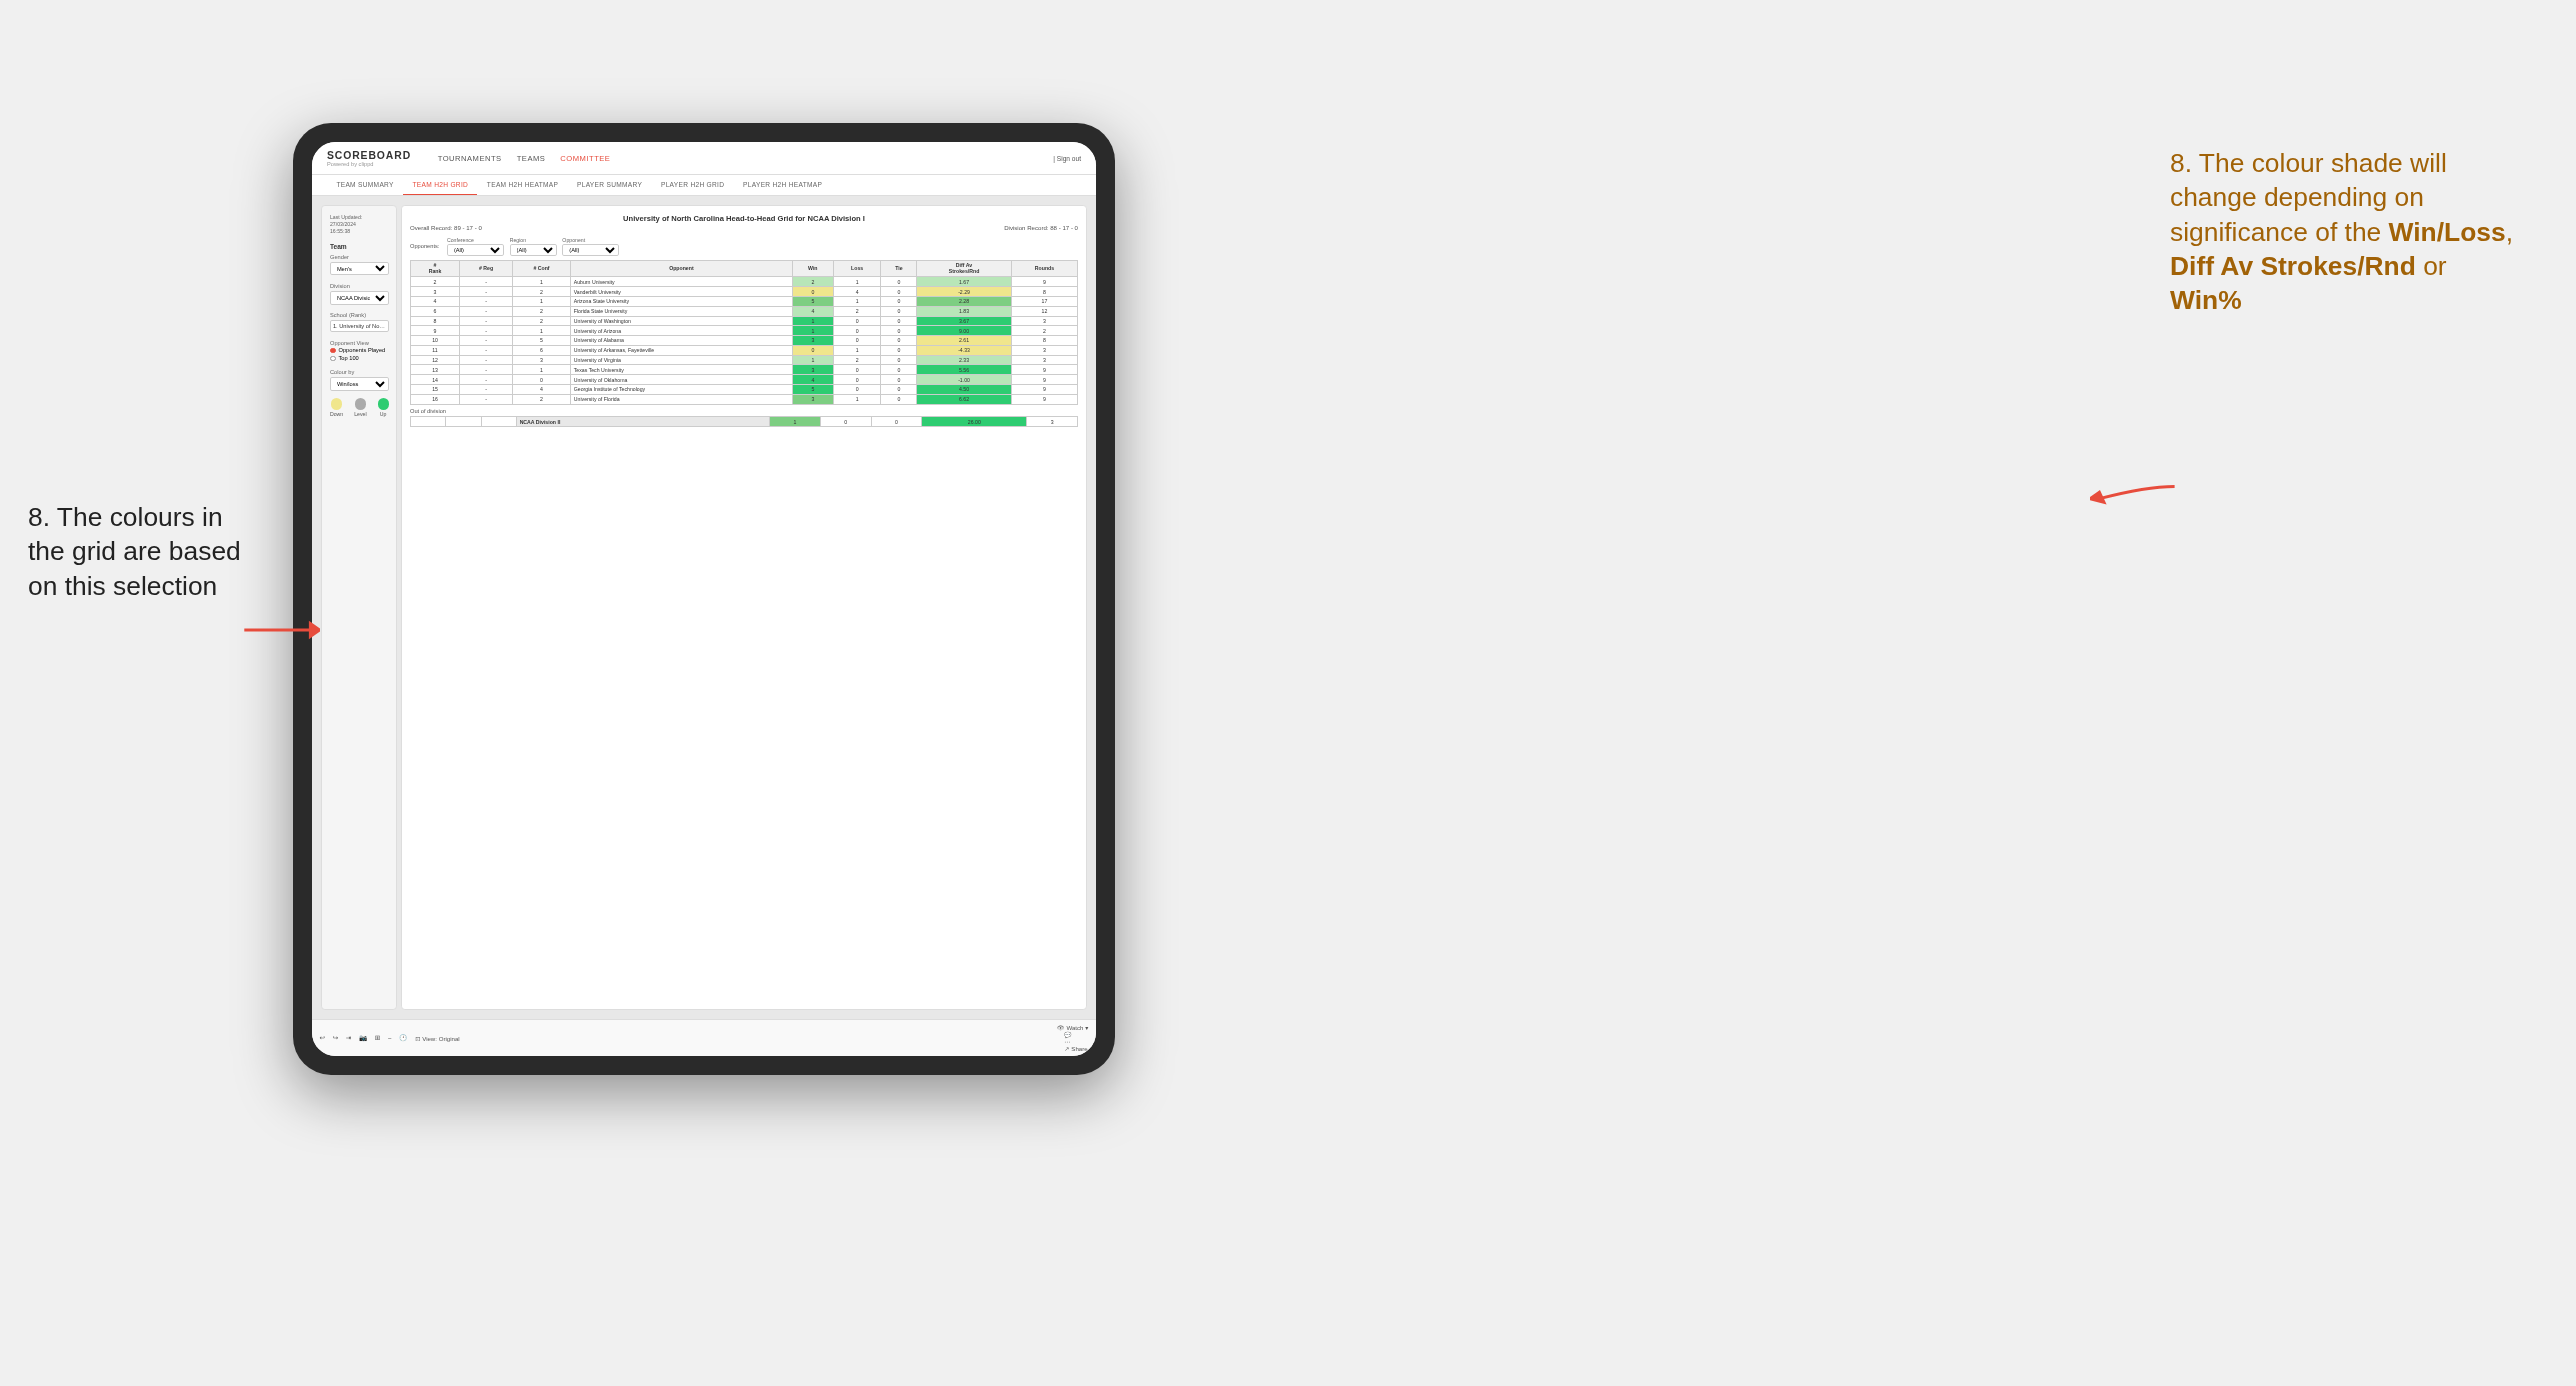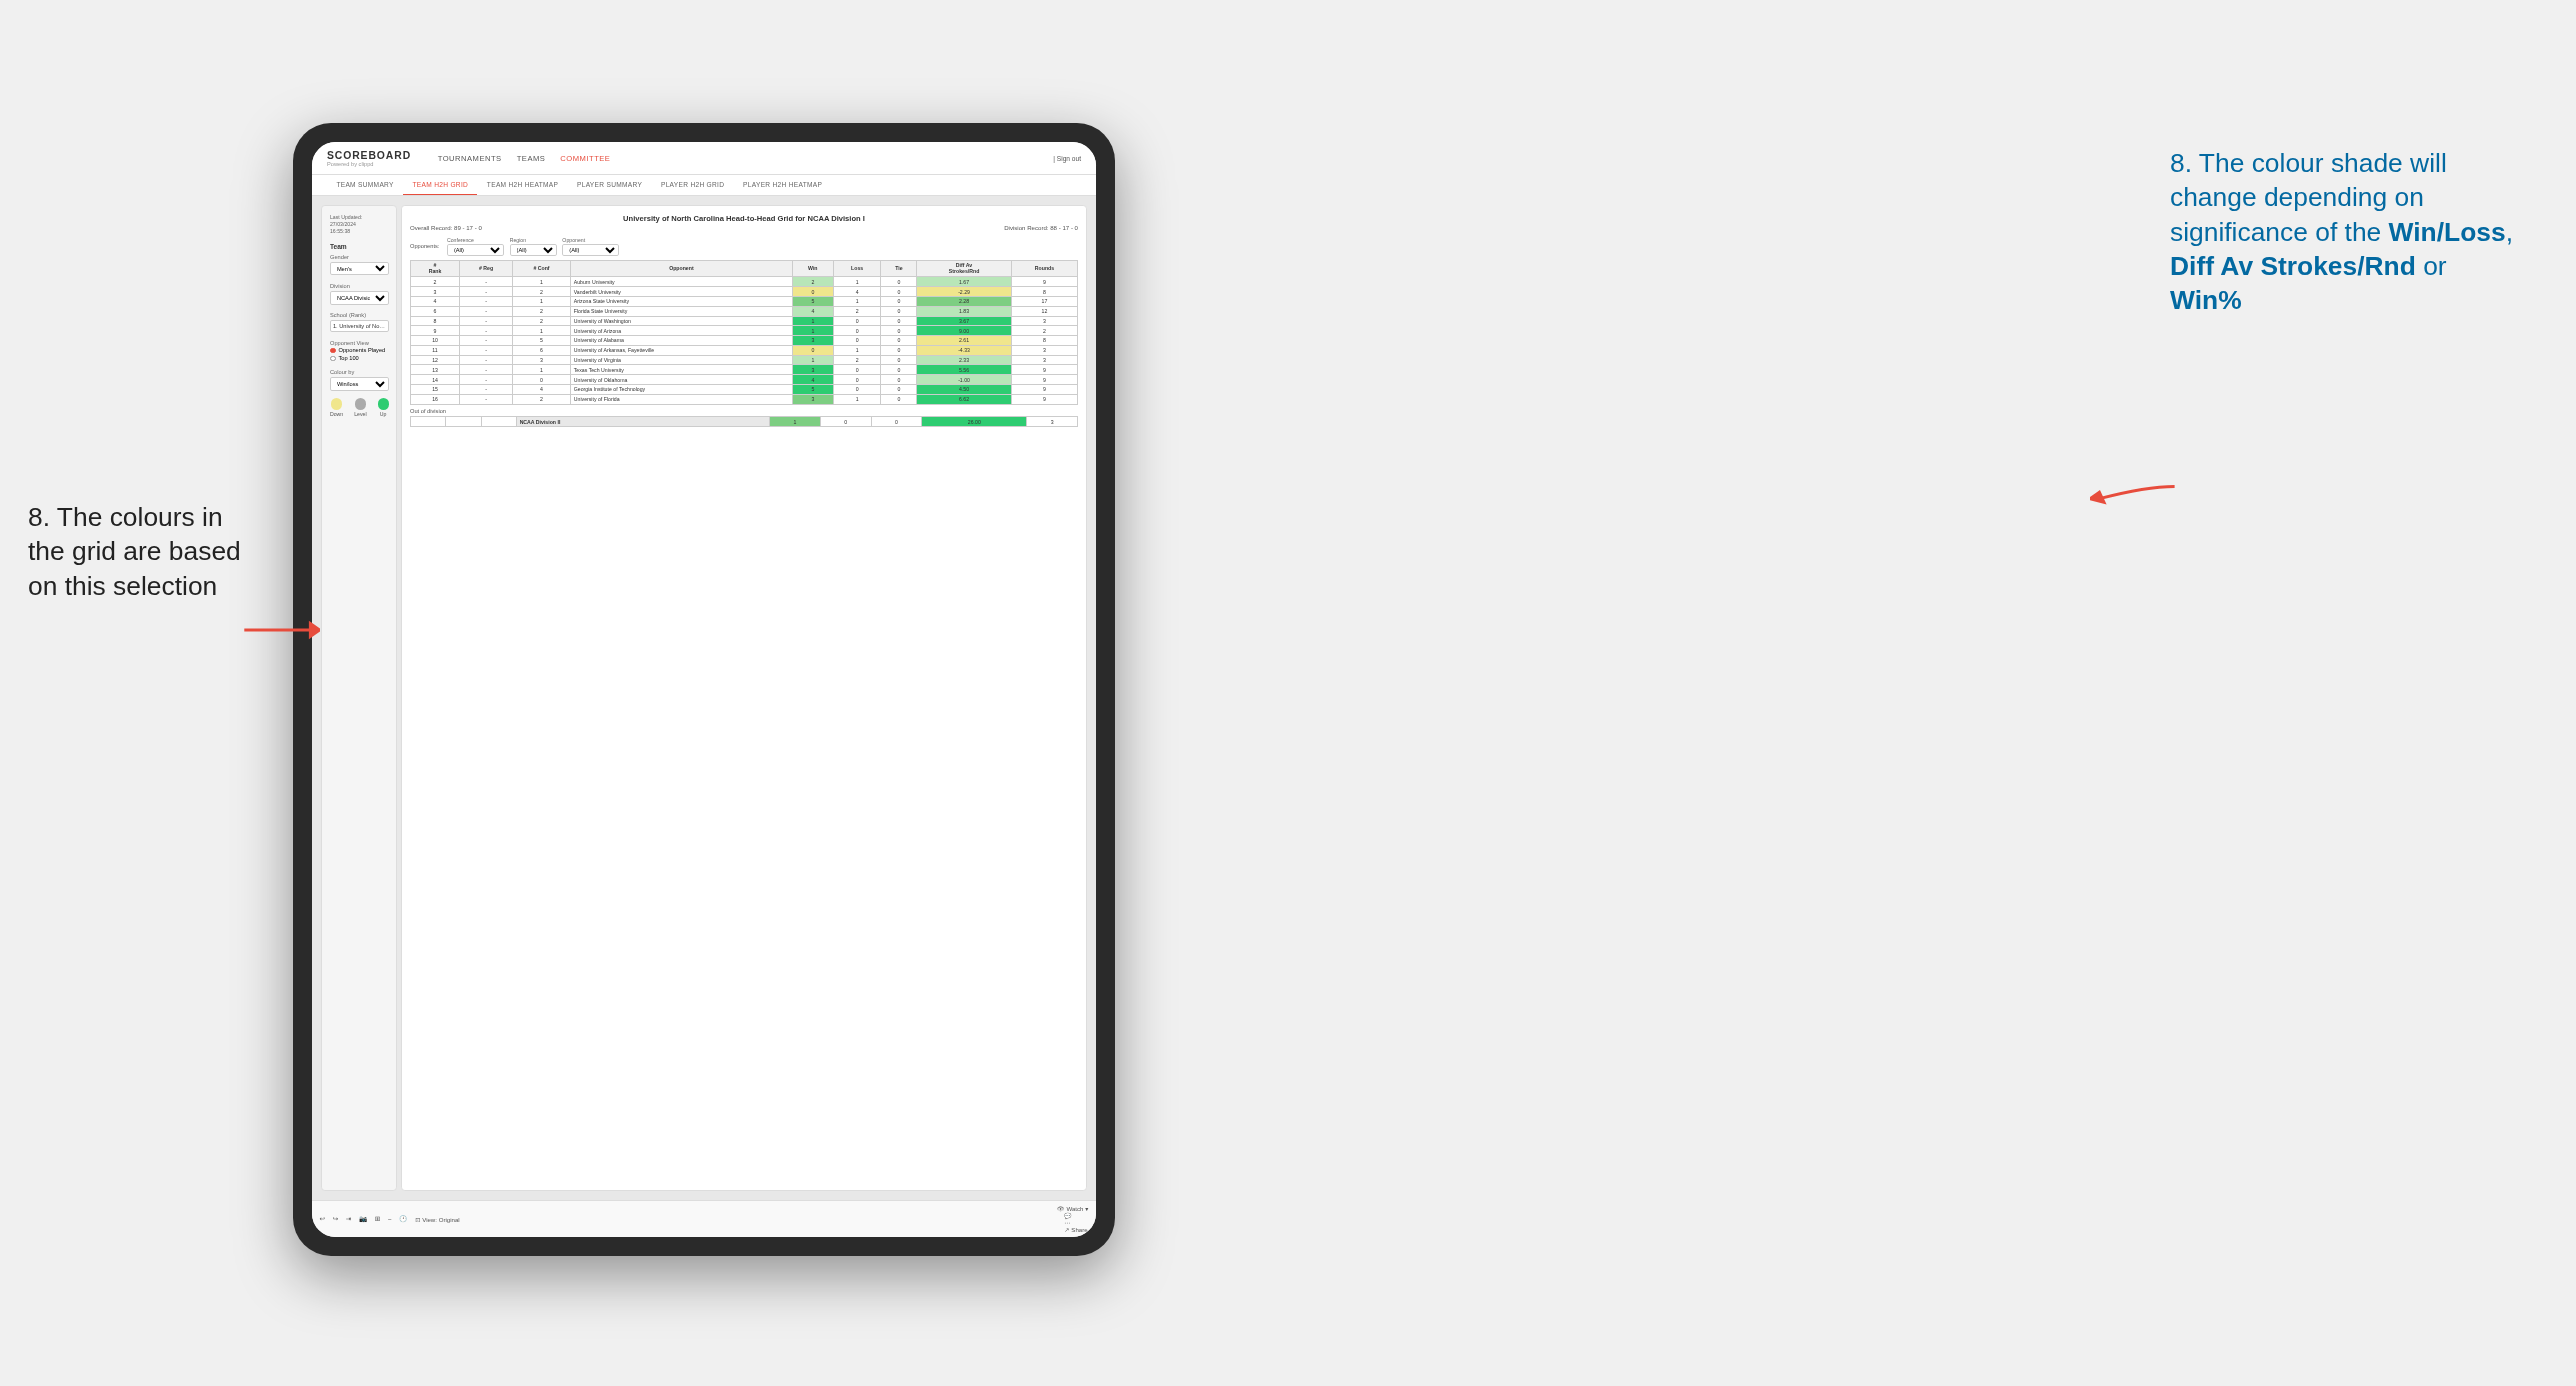--- a/index.html
+++ b/index.html
@@ -11,21 +11,21 @@
       position: relative;
       overflow: hidden;
     }
 
     
     .tablet-frame {
       position: absolute;
       left: 293px;
       top: 123px;
       width: 822px;
-      height: 1133px;
+      height: 952px;
       background: #2a2a2a;
       border-radius: 38px;
       padding: 19px;
       box-shadow: 0 19px 57px rgba(0,0,0,0.4);
     }
     .tablet-screen {
       width: 100%;
       height: 100%;
       background: #fff;
       border-radius: 23.6px;
@@ -334,21 +334,21 @@
       width: 217px;
       font-size: 26.4px;
       color: #222;
       line-height: 1.3;
     }
     .annotation-right {
       right: 57px;
       top: 146px;
       width: 349px;
       font-size: 26.4px;
-      color: #0369a1;
+      color: #a16207;
       line-height: 1.3;
     }
     .annotation-right strong {
       font-weight: bold;
     }
     .annotation-number {
       font-size: 26.4px;
     }
 
     svg.arrow-svg {

